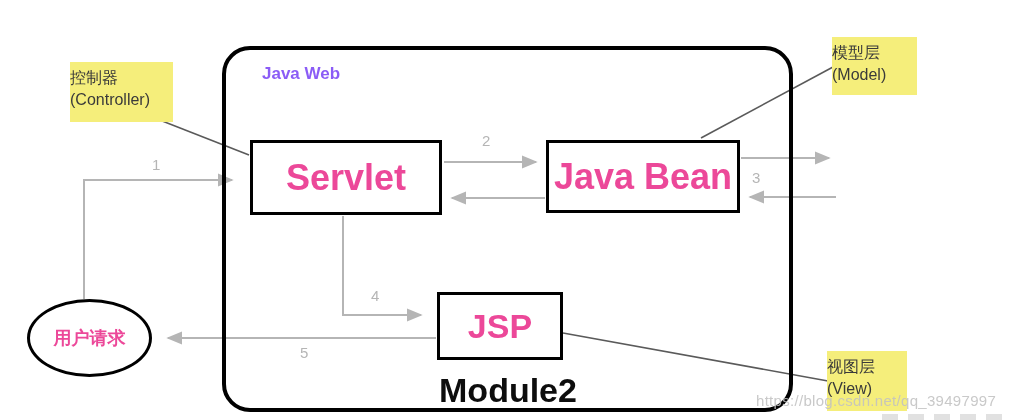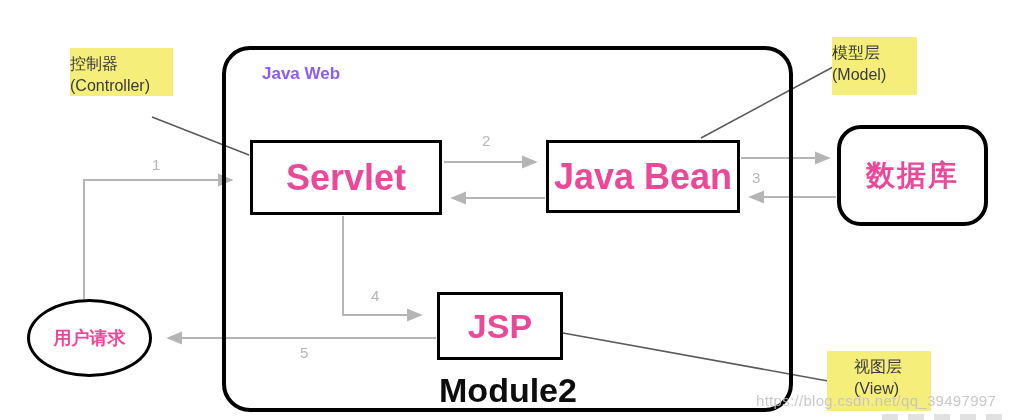--- a/index.html
+++ b/index.html
@@ -89,23 +89,23 @@
   .callout {
     position: absolute;
     background: var(--highlight, #f5ee7b);
     color: #3a3a3a;
     text-align: left;
     font-size: 16px;
     line-height: 22px;
     padding-top: 5px;
     z-index: 3;
   }
-  .callout-controller { left: 70px;  top: 48px;  width: 103px; height: 48px; }
+  .callout-controller { left: 70px;  top: 62px;  width: 103px; height: 60px; }
   .callout-model      { left: 832px; top: 37px;  width: 85px;  height: 58px; }
-  .callout-view       { left: 827px; top: 351px; width: 104px;  height: 60px; padding-left: 27px; }
+  .callout-view       { left: 827px; top: 351px; width: 80px;  height: 60px; }
 
   .stepnum {
     position: absolute;
     color: var(--arrow, #b5b5b5);
     font-size: 15px;
     z-index: 3;
   }
   .step-1 { left: 152px; top: 156px; }
   .step-2 { left: 482px; top: 132px; }
   .step-3 { left: 752px; top: 169px; }
@@ -170,23 +170,20 @@
   </div>
 
   <div class="node node-javabean">
     <span>Java Bean</span>
   </div>
 
   <div class="node node-jsp">
     <span>JSP</span>
   </div>
 
-  <div class="node node-database">
-    <span>数据库</span>
-  </div>
 
   <div class="node node-user">
     <span>用户请求</span>
   </div>
 
   <div class="module2-label">Module2</div>
 
   <div class="callout callout-controller">
     <div>控制器</div>
     <div>(Controller)</div>

